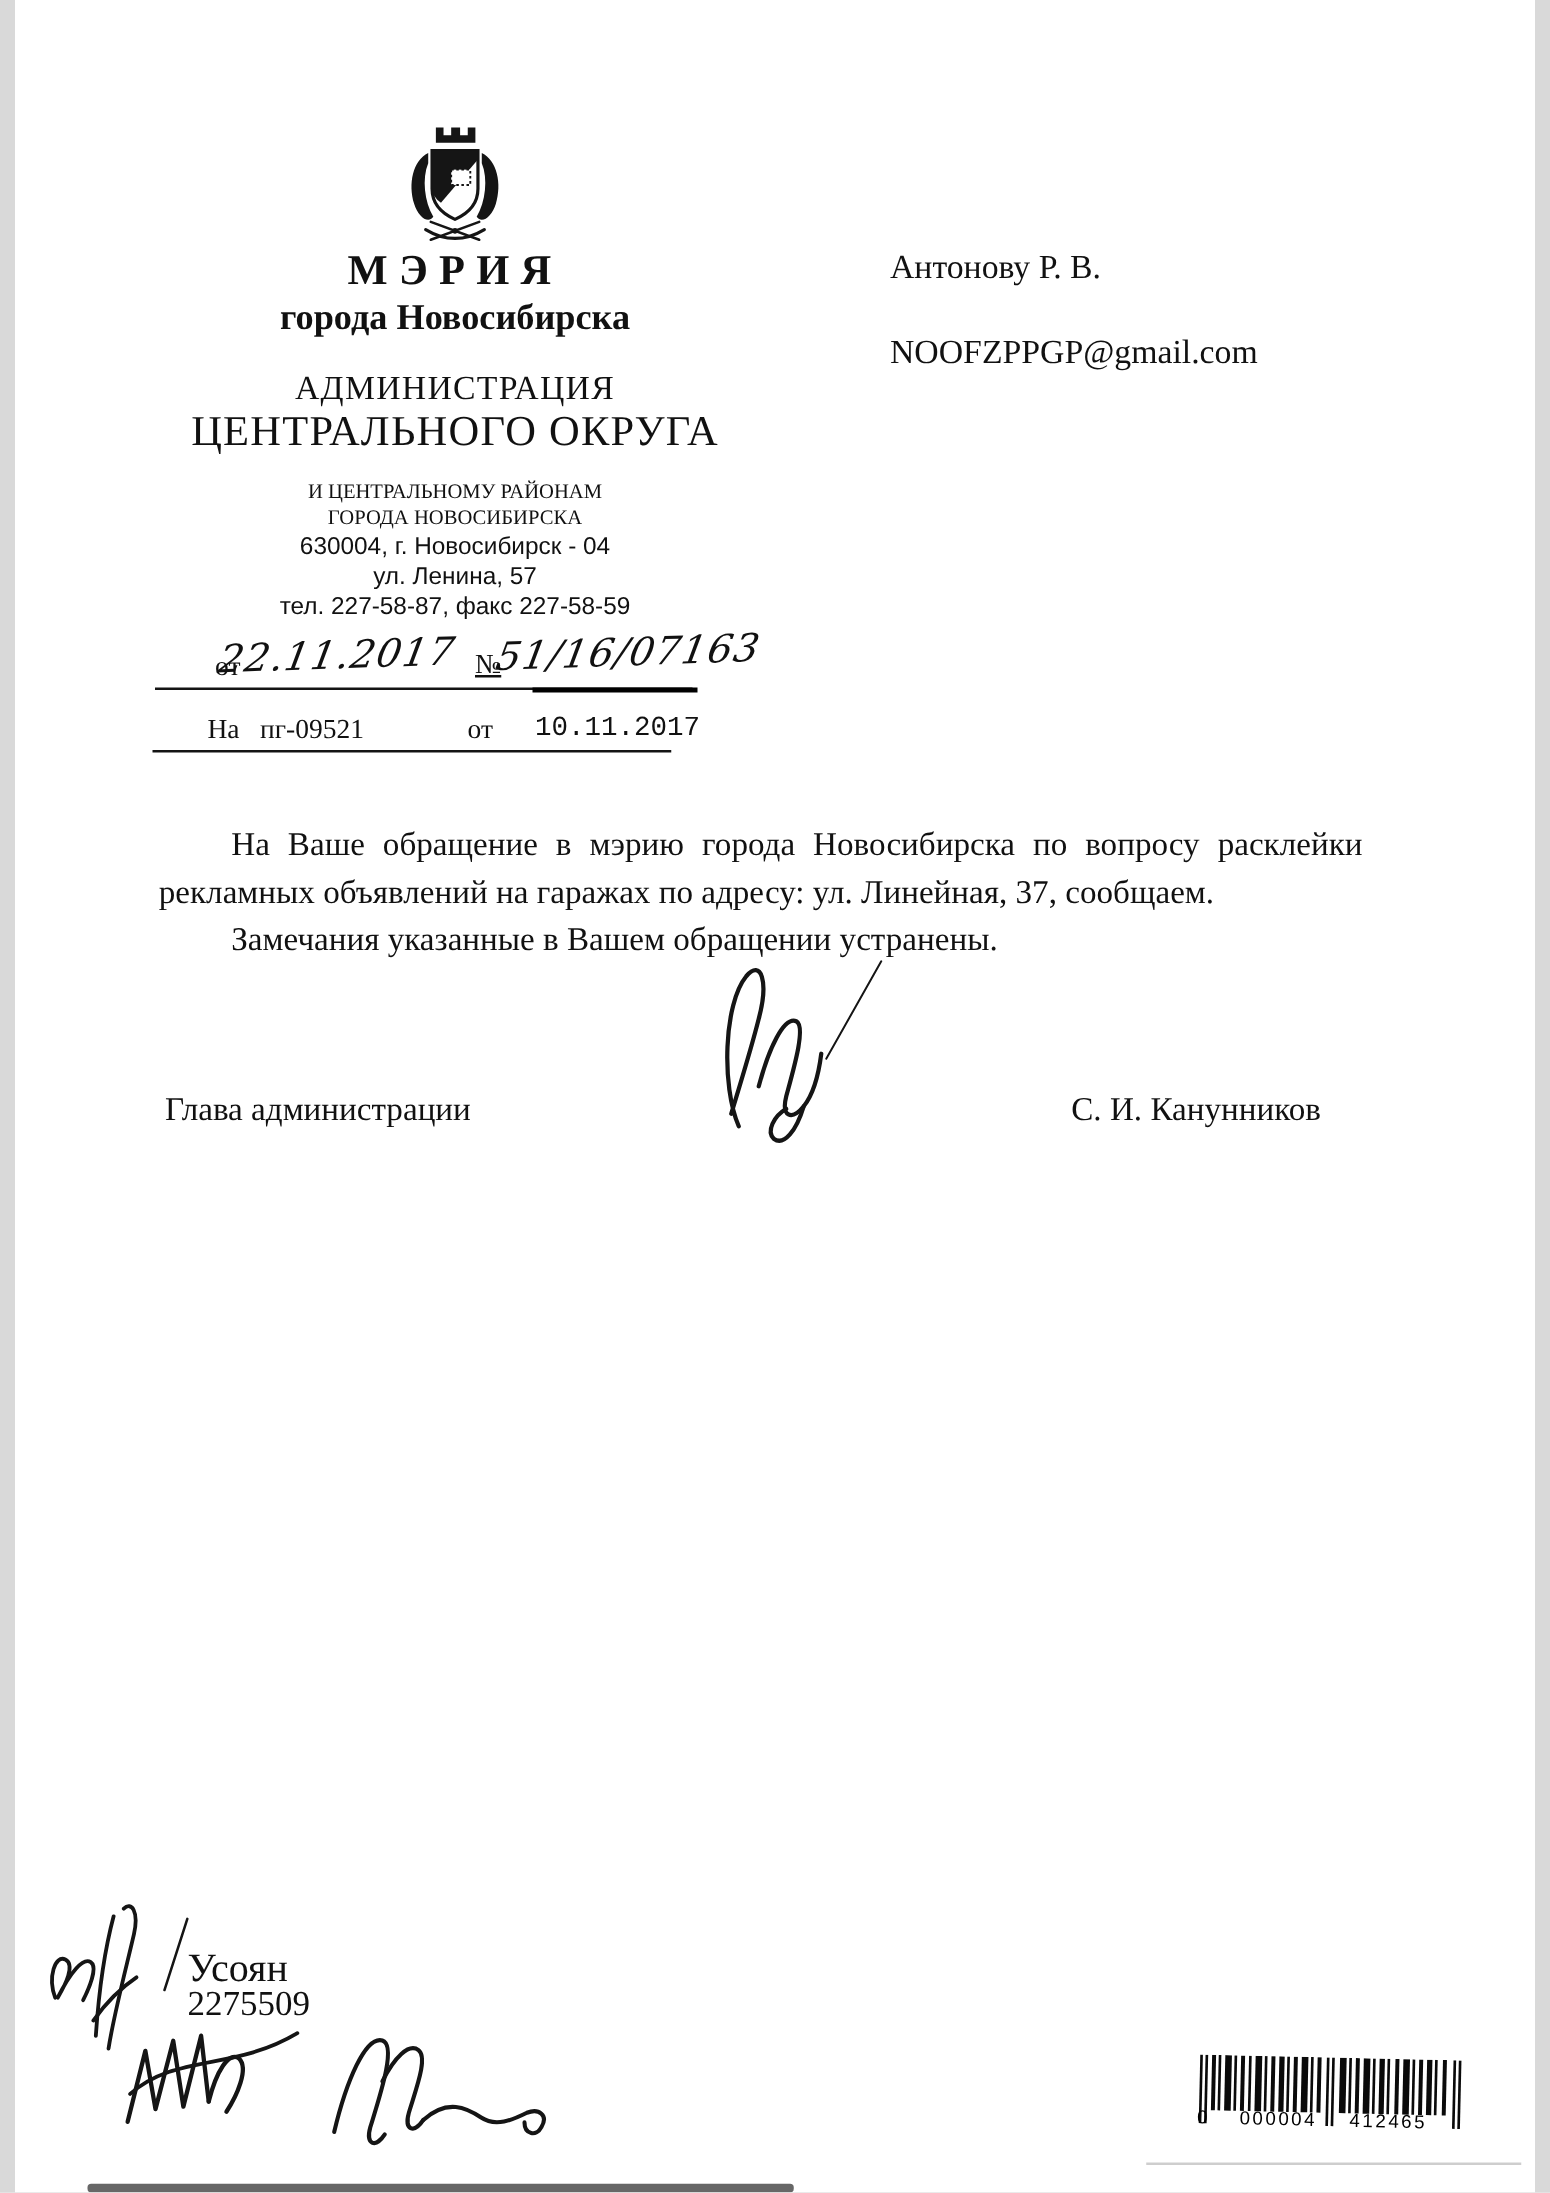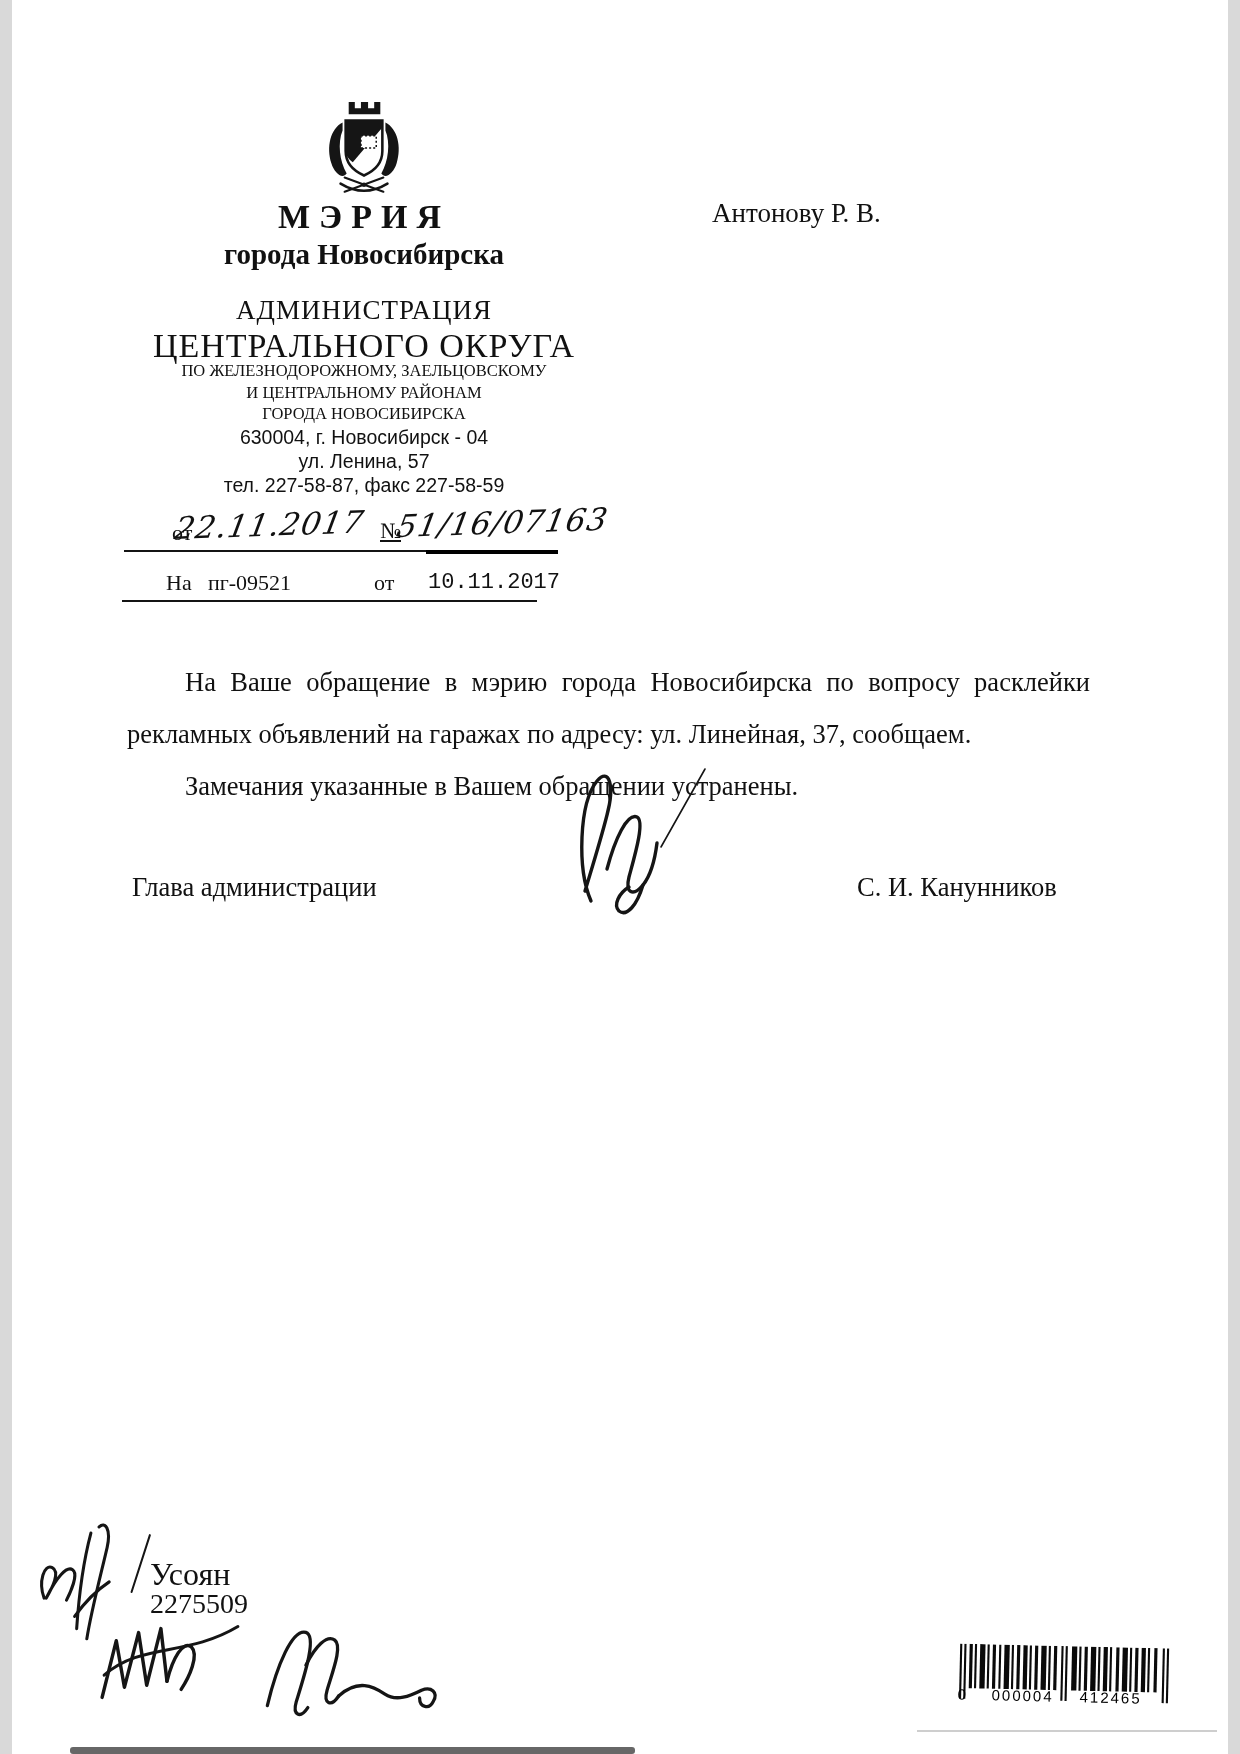--- a/index.html
+++ b/index.html
@@ -34,21 +34,21 @@
     font-family:"DejaVu Serif",serif;letter-spacing:1px;
     transform:skewX(-12deg) rotate(-2deg);transform-origin:left bottom;
   }
   .thickline{position:absolute;left:302px;bottom:-4px;width:132px;height:4px;background:#000;}
 
   
   .rcp-name{left:700px;top:198px;font-size:27px;}
   .rcp-email{left:700px;top:266px;font-size:27px;}
 
   
-  .body-text{position:absolute;left:115px;top:656px;width:963px;font-size:26.5px;line-height:52px;}
+  .body-text{position:absolute;left:115px;top:656px;width:963px;font-size:26.5px;line-height:38px;}
   .body-text p{margin:0;text-indent:58px;}
   .body-text p.just{text-align:justify;}
 
   
   .sig-pos{left:120px;top:872px;font-size:26.5px;}
   .sig-name{left:845px;top:872px;font-size:26.5px;}
   .autograph{position:absolute;left:545px;top:750px;width:160px;height:172px;}
 
   
   .exec-name{left:138px;top:1556px;font-size:32px;}
@@ -87,21 +87,20 @@
     <path d="M66,22 C78,28 82,46 77,62 C74,72 66,78 62,72 C69,60 71,42 66,30 Z" fill="#151515"></path>
     <path class="ink" d="M22,82 Q45,96 68,82" stroke-width="2.5"></path>
     <path class="ink" d="M26,90 L64,76 M26,76 L64,90" stroke-width="2"></path>
     <circle cx="45" cy="83" r="2.2" fill="#151515"></circle>
   </svg>
 
   <div class="lh org1">МЭРИЯ</div>
   <div class="lh org2">города Новосибирска</div>
   <div class="lh dep1">АДМИНИСТРАЦИЯ</div>
   <div class="lh dep2">ЦЕНТРАЛЬНОГО ОКРУГА</div>
-  <div class="lh dep3">ПО ЖЕЛЕЗНОДОРОЖНОМУ, ЗАЕЛЬЦОВСКОМУ</div>
   <div class="lh dep4">И ЦЕНТРАЛЬНОМУ РАЙОНАМ</div>
   <div class="lh dep5">ГОРОДА НОВОСИБИРСКА</div>
   <div class="lh adr adr1">630004, г. Новосибирск - 04</div>
   <div class="lh adr adr2">ул. Ленина, 57</div>
   <div class="lh adr adr3">тел. 227-58-87, факс 227-58-59</div>
 
   <div class="ref-row1">
     <span class="lbl" style="left:16px;top:12px;">от</span>
     <span class="hand" style="left:48px;top:2px;">22.11.2017</span>
     <span class="lbl" style="left:224px;top:10px;text-decoration:underline;">№</span>
@@ -110,20 +109,21 @@
   </div>
 
   <div class="ref-row2">
     <span class="lbl" style="left:12px;top:4px;">На</span>
     <span class="lbl" style="left:54px;top:4px;">пг-09521</span>
     <span class="lbl" style="left:220px;top:4px;">от</span>
     <span class="lbl" style="left:274px;top:4px;font-family:Liberation Mono, monospace;">10.11.2017</span>
   </div>
 
   <div class="abs rcp-name">Антонову Р. В.</div>
+  <div class="abs rcp-email">NOOFZPPGP@gmail.com</div>
 
   <div class="body-text">
     <p class="just">На Ваше обращение в мэрию города Новосибирска по вопросу расклейки рекламных объявлений на гаражах по адресу: ул. Линейная, 37, сообщаем.</p>
     <p>Замечания указанные в Вашем обращении устранены.</p>
   </div>
 
   <div class="abs sig-pos">Глава администрации</div>
   <svg class="autograph" viewBox="0 0 160 170">
     <path class="ink" stroke-width="3.4" d="M34,150 C20,118 22,52 40,30 C52,16 58,34 50,64 C44,88 34,120 28,140"></path>
     <path class="ink" stroke-width="3.4" d="M50,118 C58,88 70,62 80,66 C88,70 78,104 72,126 C68,142 76,146 86,134 C94,124 98,108 100,92"></path>

